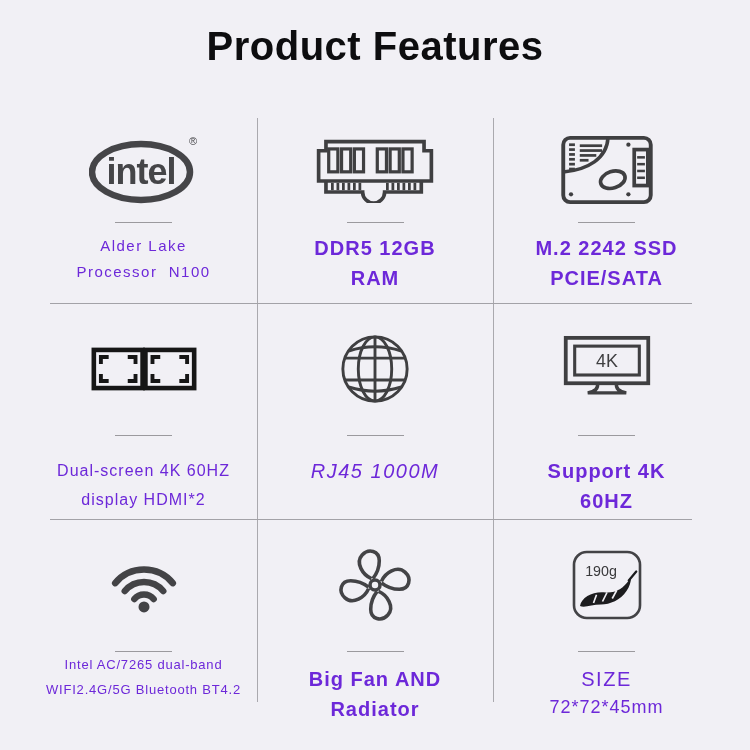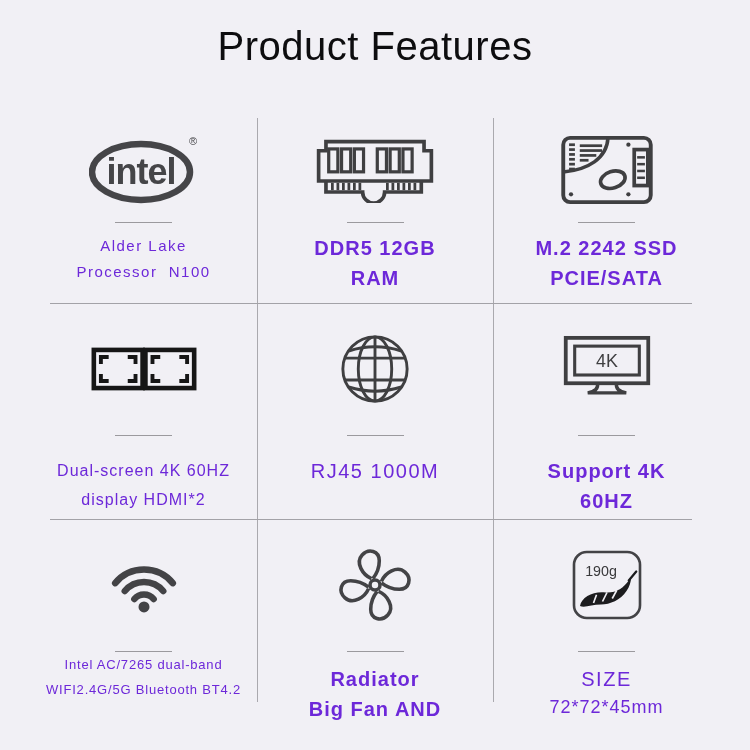--- a/index.html
+++ b/index.html
@@ -4,21 +4,21 @@
 <style>
   html,body{margin:0;padding:0;}
   body{
     width:750px;height:750px;position:relative;overflow:hidden;
     background:#f1f0f5;
     font-family:"Liberation Sans","DejaVu Sans",sans-serif;
     color:#454548;
   }
   .title{
     position:absolute;top:24px;left:0;width:750px;
-    text-align:center;font-size:40px;font-weight:400;
+    text-align:center;font-size:40px;font-weight:700;
     color:#0d0d0f;letter-spacing:0.5px;margin:0;
   }
   .vline{position:absolute;top:118px;height:584px;width:1px;background:#aaa9ae;}
   .vline.v1{left:257px;} .vline.v2{left:493px;}
   .hline{position:absolute;left:50px;width:642px;height:1px;background:#a3a2a7;}
   .hline.h1{top:303px;} .hline.h2{top:519px;}
   .grid{
     position:absolute;left:30px;top:118px;width:690px;
     display:grid;
     grid-template-columns:227px 236px 227px;
@@ -28,21 +28,21 @@
   .icon-wrap{display:flex;align-items:center;justify-content:center;width:100%;}
   .icon-wrap.r1{height:104px;}
   .icon-wrap.r23{height:132px;}
   .mini-divider{width:57px;height:0;border-top:1px solid #9b9a9e;}
   .label{text-align:center;color:#6d28d9;}
   .label div{white-space:pre-wrap;}
   .m10{margin-top:10px;} .m8{margin-top:20px;} .m4{margin-top:0;} .m12{margin-top:12px;}
   .t-alder{font-size:15px;letter-spacing:1.5px;line-height:26px;}
   .t-lg{font-size:20px;letter-spacing:1px;line-height:30px;font-weight:bold;}
   .t-md{font-size:16px;letter-spacing:1px;line-height:29px;}
-  .t-rj{font-size:20px;letter-spacing:1.5px;line-height:30px;}
+  .t-rj{font-size:20px;letter-spacing:1.5px;line-height:30px;font-style:italic;}
   .t-sm{font-size:13px;letter-spacing:0.8px;line-height:25px;}
   .t-size .l1{font-size:20px;letter-spacing:1.5px;line-height:30px;}
   .t-size .l2{font-size:18px;letter-spacing:1px;line-height:27px;}
   svg{display:block;}
 </style>
 </head>
 <body>
 
 <h1 class="title">Product Features</h1>
 
@@ -223,22 +223,22 @@
           <path d="M51 47 C39 42 28 25 38 14 C47 4 62 8 62 22 C62 34 57 42 53 47"></path>
           <path d="M51 47 C39 42 28 25 38 14 C47 4 62 8 62 22 C62 34 57 42 53 47" transform="rotate(90 56 56)"></path>
           <path d="M51 47 C39 42 28 25 38 14 C47 4 62 8 62 22 C62 34 57 42 53 47" transform="rotate(180 56 56)"></path>
           <path d="M51 47 C39 42 28 25 38 14 C47 4 62 8 62 22 C62 34 57 42 53 47" transform="rotate(270 56 56)"></path>
         </g>
         <circle cx="56" cy="56" r="7" stroke-width="5"></circle>
       </svg>
     </div>
     <div class="mini-divider"></div>
     <div class="label t-lg m12">
+      <div>Big Fan AND</div>
       <div>Radiator</div>
-      <div>Big Fan AND</div>
     </div>
   </div>
 
   <div class="cell">
     <div class="icon-wrap r23">
       <svg width="72" height="72" viewBox="0 0 96 96">
         <rect x="4" y="4" width="88" height="88" rx="17" fill="none" stroke="#434346" stroke-width="3.5"></rect>
         <text x="40" y="36" text-anchor="middle" font-size="19" fill="#39393b">190g</text>
         <path d="M12 76 C14 64 30 56 46 58 C60 59 70 52 77 42 L80 38 C80 44 78 50 74 56 C66 68 52 74 40 74 C28 74 18 79 12 76 Z" fill="#1c1c1e"></path>
         <line x1="77" y1="42" x2="87" y2="30" stroke="#1c1c1e" stroke-width="3" stroke-linecap="round"></line>

